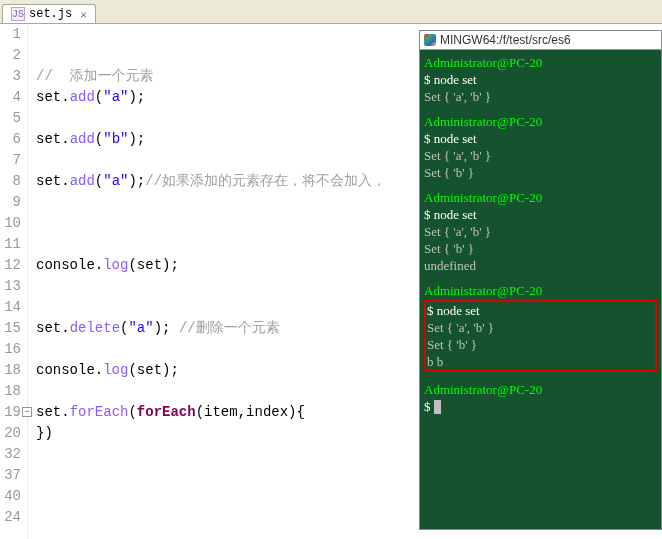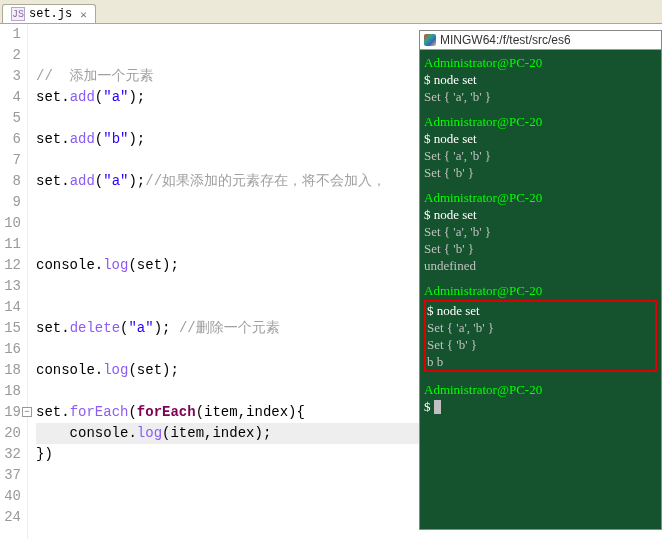--- a/index.html
+++ b/index.html
@@ -202,21 +202,20 @@
       <div class="line"></div>
       <div class="line"></div>
       <div class="line"><span class="c-ident">console</span><span class="c-punct">.</span><span class="c-method">log</span><span class="c-punct">(</span><span class="c-ident">set</span><span class="c-punct">);</span></div>
       <div class="line"></div>
       <div class="line"></div>
       <div class="line"><span class="c-ident">set</span><span class="c-punct">.</span><span class="c-method">delete</span><span class="c-punct">(</span><span class="c-string">"a"</span><span class="c-punct">); </span><span class="c-comment">//删除一个元素</span></div>
       <div class="line"></div>
       <div class="line"><span class="c-ident">console</span><span class="c-punct">.</span><span class="c-method">log</span><span class="c-punct">(</span><span class="c-ident">set</span><span class="c-punct">);</span></div>
       <div class="line"></div>
       <div class="line fold-wrap"><span class="fold-icon">−</span><span class="c-ident">set</span><span class="c-punct">.</span><span class="c-method">forEach</span><span class="c-punct">(</span><span class="c-keyword">forEach</span><span class="c-punct">(</span><span class="c-ident">item</span><span class="c-punct">,</span><span class="c-ident">index</span><span class="c-punct">){</span></div>
-      <div class="line highlight-line"><span class="c-punct">    </span><span class="c-ident">console</span><span class="c-punct">.</span><span class="c-method">log</span><span class="c-punct">(</span><span class="c-ident">item</span><span class="c-punct">,</span><span class="c-ident">index</span><span class="c-punct">);</span></div>
       <div class="line"><span class="c-punct">})</span></div>
       <div class="line"></div>
     </div>
 </div>
 
 <div class="terminal">
   <div class="term-title">
     <span class="term-icon"></span>
     <span>MINGW64:/f/test/src/es6</span>
   </div>

